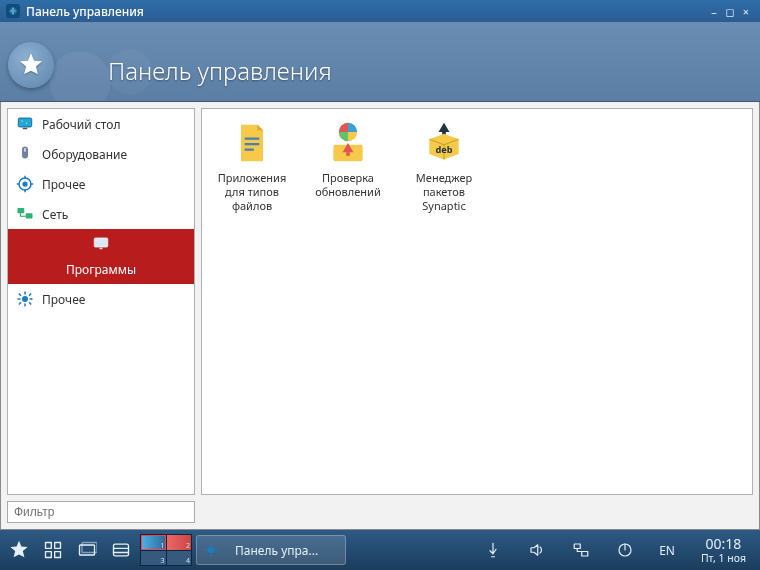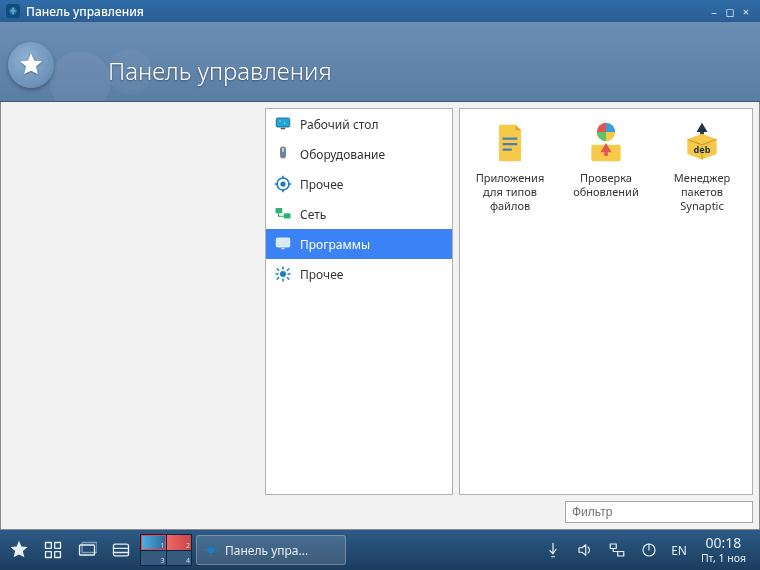--- a/index.html
+++ b/index.html
@@ -57,36 +57,35 @@
   }
 
   
   .window-body {
     background: #f2f2f2;
     height: 428px;
     border: 1px solid #8a8a8a;
     border-top: none;
     display: flex; flex-direction: column;
     padding: 6px;
-    align-items: flex-end;
   }
   .content-row { flex: 1; display: flex; gap: 6px; min-height: 0; }
 
   
   .sidebar {
     width: 188px; background: #fff;
     border: 1px solid #b0b0b0;
     overflow-y: auto;
   }
   .cat-item {
     display: flex; align-items: center; gap: 8px;
     padding: 6px 8px; min-height: 30px;
     cursor: pointer; color: #333;
   }
-  .cat-item.selected { background: #3b82f6; color: #fff; }
+  .cat-item.selected { background: #b91c1c; color: #fff; flex-direction: column; }
   .cat-icon { width: 18px; height: 18px; display: flex; align-items: center; justify-content: center; flex: 0 0 18px; }
 
   
   .main-pane {
     flex: 1; background: #fff; border: 1px solid #b0b0b0;
     padding: 8px 4px; display: flex; flex-wrap: wrap;
     align-content: flex-start; gap: 4px;
     overflow-y: auto;
   }
   .app-item {
@@ -132,26 +131,26 @@
   }
   .pager div { background: #365a7d; position: relative; font-size: 7px; color: #cfe0f0; }
   .pager div.active { outline: 1px solid #ff4040; outline-offset: -1px; }
   .pager div span { position: absolute; right: 1px; bottom: 0; }
   .pager-a { background: linear-gradient(90deg,#52b0e6,#2a6a9a) !important; }
   .pager-b { background: linear-gradient(90deg,#e66,#c44) !important; }
   .task-entry {
     height: 30px; min-width: 150px; max-width: 160px;
     background: rgba(255,255,255,.14);
     border: 1px solid rgba(255,255,255,.25);
-    display: flex; align-items: center; gap: 6px; padding: 0 6px;
+    display: flex; align-items: center; gap: 16px; padding: 0 6px;
     cursor: pointer; border-radius: 3px; font-size: 12px;
   }
   .task-entry .ti { width: 16px; height: 16px; display:flex;align-items:center;justify-content:center; }
   .taskbar .spacer { flex: 1; }
-  .tray { display: flex; align-items: flex-start; gap: 8px; }
+  .tray { display: flex; align-items: flex-end; gap: 20px; }
   .tray .tb-btn { width: 24px; }
   .clock { text-align: center; font-size: 10.5px; line-height: 1.2; margin-left: 4px; margin-right: 10px; }
   .clock .time { font-size: 14px; }
 
   
   svg.ln { stroke: currentColor; stroke-width: 1.6; fill: none; stroke-linecap: round; stroke-linejoin: round; }
 </style>
 </head>
 <body>
 

